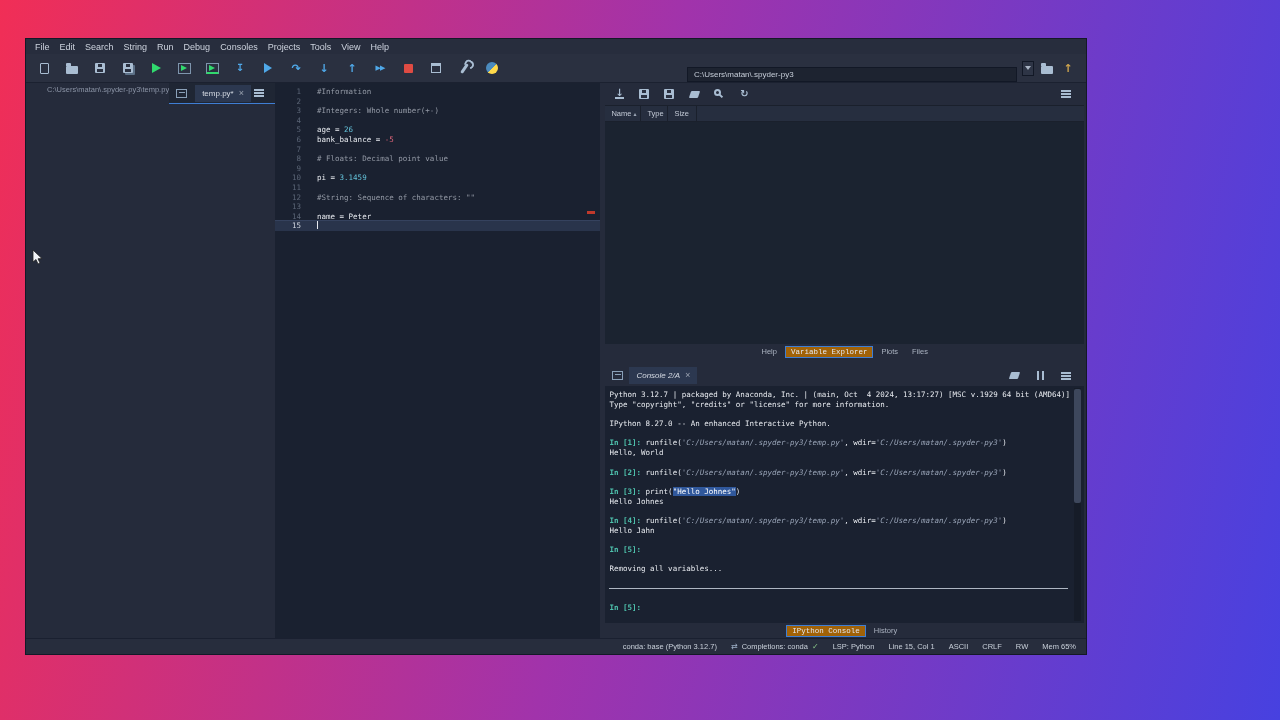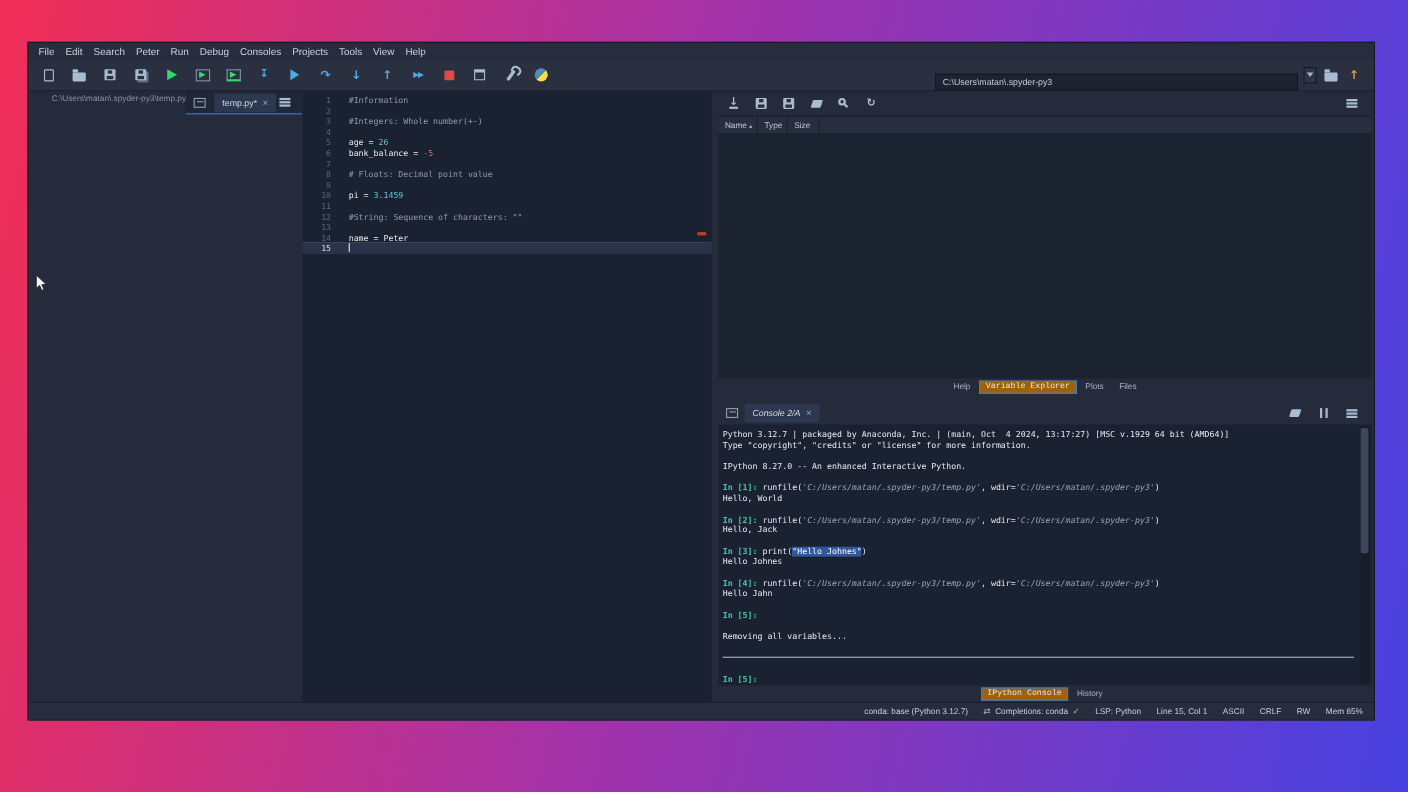--- a/index.html
+++ b/index.html
@@ -4,21 +4,21 @@
 <style>
   * { box-sizing: border-box; }
   html,body { margin:0; padding:0; }
   body {
     width:1280px; height:720px; overflow:hidden; position:relative;
     background: linear-gradient(102deg, #f12e56 0%, #a133ab 48%, #4741e0 100%);
     font-family:"Liberation Sans", sans-serif;
     -webkit-font-smoothing:antialiased;
   }
   .window {
-    position:absolute; left:25px; top:38px; width:1225px; height:617px;
+    position:absolute; left:25px; top:38px; width:1062px; height:617px;
     background:#252b3b; border:1px solid #141927;
   }
   
   .menubar { height:15px; display:flex; align-items:center; padding-left:4px;
     background:#272d3d; font-size:9px; color:#ccd2dd; }
   .menu-item { padding:0 5px; cursor:default; }
   
   .toolbar { height:29px; display:flex; align-items:center; padding:0 10px;
     background:#2a3040; border-bottom:1px solid #1b2130; }
   #tb-left { display:flex; align-items:center; gap:12px; }
@@ -136,21 +136,21 @@
 </style>
 </head>
 <body>
 
 <div class="window">
 
   <div class="menubar" id="menubar">
       <div class="menu-item">File</div>
       <div class="menu-item">Edit</div>
       <div class="menu-item">Search</div>
-      <div class="menu-item">Peter</div>
+      <div class="menu-item">String</div>
       <div class="menu-item">Run</div>
       <div class="menu-item">Debug</div>
       <div class="menu-item">Consoles</div>
       <div class="menu-item">Projects</div>
       <div class="menu-item">Tools</div>
       <div class="menu-item">View</div>
       <div class="menu-item">Help</div>
     </div>
 
   <div class="toolbar">
@@ -376,21 +376,20 @@
           <div id="con-body-lines">
               <div class="con-line"><span class="tok-plain">Python 3.12.7 | packaged by Anaconda, Inc. | (main, Oct  4 2024, 13:17:27) [MSC v.1929 64 bit (AMD64)]</span></div>
               <div class="con-line"><span class="tok-plain">Type "copyright", "credits" or "license" for more information.</span></div>
               <div class="con-line">&nbsp;</div>
               <div class="con-line"><span class="tok-plain">IPython 8.27.0 -- An enhanced Interactive Python.</span></div>
               <div class="con-line">&nbsp;</div>
               <div class="con-line"><span class="tok-prompt">In [1]: </span><span class="tok-plain">runfile(</span><span class="tok-str">'C:/Users/matan/.spyder-py3/temp.py'</span><span class="tok-plain">, wdir=</span><span class="tok-str">'C:/Users/matan/.spyder-py3'</span><span class="tok-plain">)</span></div>
               <div class="con-line"><span class="tok-plain">Hello, World</span></div>
               <div class="con-line">&nbsp;</div>
               <div class="con-line"><span class="tok-prompt">In [2]: </span><span class="tok-plain">runfile(</span><span class="tok-str">'C:/Users/matan/.spyder-py3/temp.py'</span><span class="tok-plain">, wdir=</span><span class="tok-str">'C:/Users/matan/.spyder-py3'</span><span class="tok-plain">)</span></div>
-              <div class="con-line"><span class="tok-plain">Hello, Jack</span></div>
               <div class="con-line">&nbsp;</div>
               <div class="con-line"><span class="tok-prompt">In [3]: </span><span class="tok-plain">print(</span><span class="tok-sel">"Hello Johnes"</span><span class="tok-plain">)</span></div>
               <div class="con-line"><span class="tok-plain">Hello Johnes</span></div>
               <div class="con-line">&nbsp;</div>
               <div class="con-line"><span class="tok-prompt">In [4]: </span><span class="tok-plain">runfile(</span><span class="tok-str">'C:/Users/matan/.spyder-py3/temp.py'</span><span class="tok-plain">, wdir=</span><span class="tok-str">'C:/Users/matan/.spyder-py3'</span><span class="tok-plain">)</span></div>
               <div class="con-line"><span class="tok-plain">Hello Jahn</span></div>
               <div class="con-line">&nbsp;</div>
               <div class="con-line"><span class="tok-prompt">In [5]:</span></div>
               <div class="con-line">&nbsp;</div>
               <div class="con-line"><span class="tok-plain">Removing all variables...</span></div>

